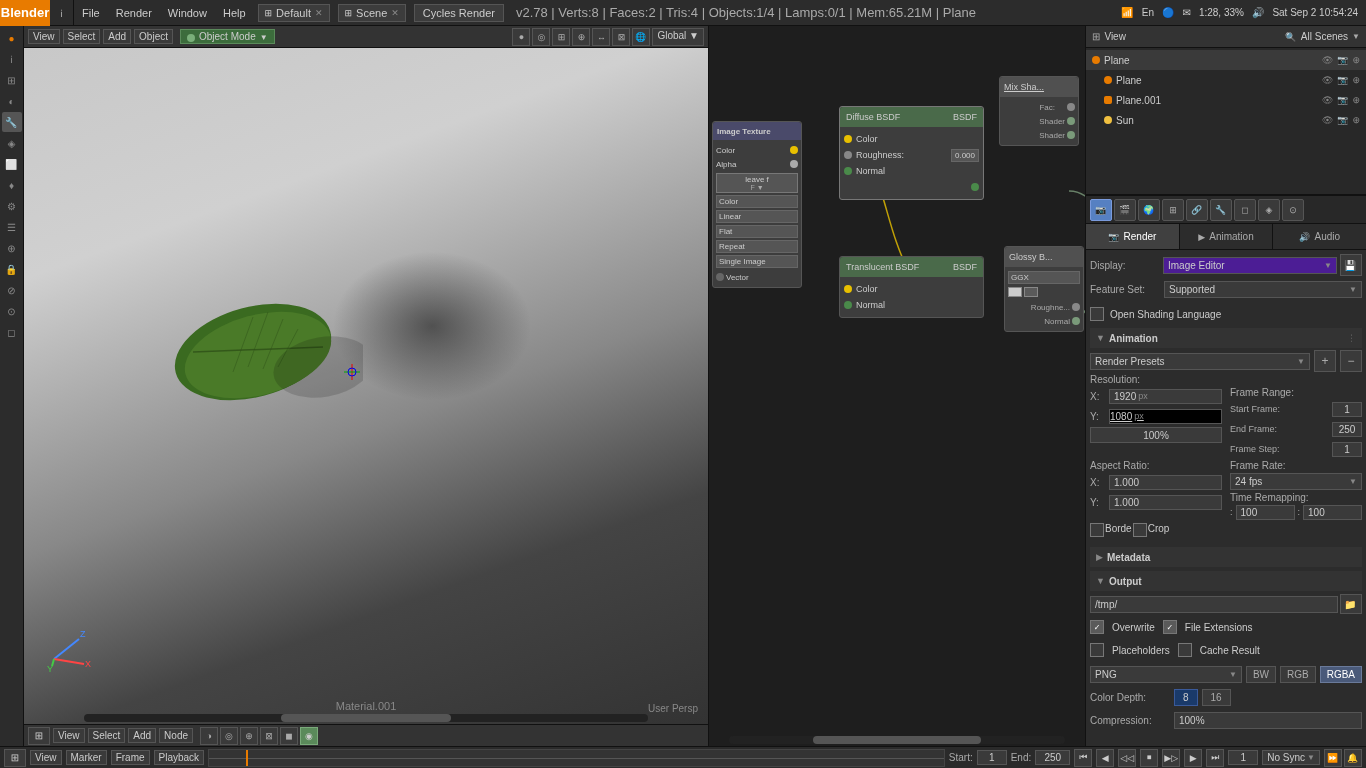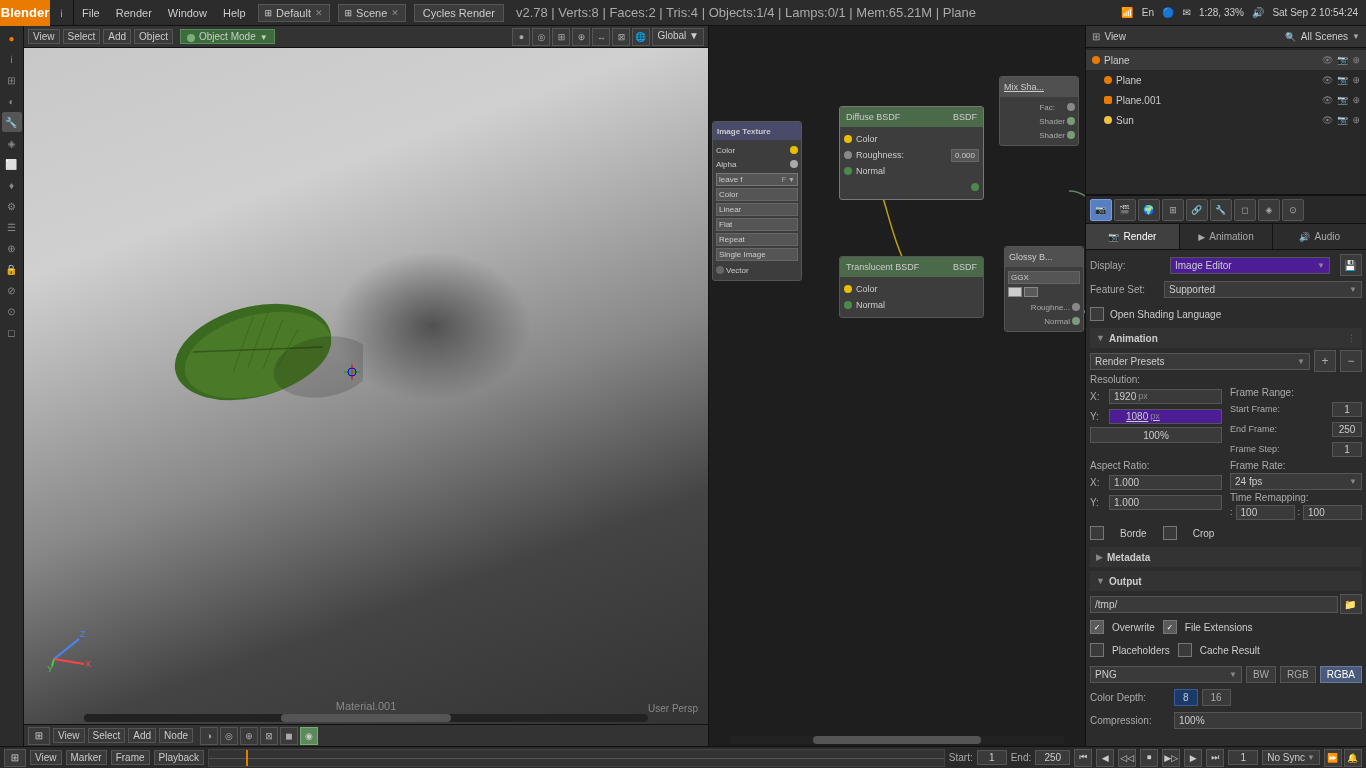--- a/index.html
+++ b/index.html
@@ -191,21 +191,21 @@
           <div style="padding:3px;">
 
             <div style="display:flex; align-items:center; height:14px; justify-content:space-between; gap:2px;">
               <span style="color:#ccc; font-size:8px;">Color</span>
               <div style="width:8px; height:8px; background:#e8c000; border-radius:50%; flex-shrink:0;"></div>
             </div>
             <div style="display:flex; align-items:center; height:14px; justify-content:space-between; gap:2px;">
               <span style="color:#ccc; font-size:8px;">Alpha</span>
               <div style="width:8px; height:8px; background:#aaa; border-radius:50%; flex-shrink:0;"></div>
             </div>
-            <div style="background:#555; border:1px solid #777; padding:1px 2px; color:#ccc; font-size:8px; margin:2px 0; display:flex; align-items:center; justify-content:space-between;">
+            <div style="background:#555; border:1px solid #777; padding:1px 2px; color:#ccc; font-size:8px; margin:2px 0; display:flex; align-items:center; justify-content:space-between;flex-direction:column;">
               <span>leave f</span>
               <span style="font-size:7px; color:#aaa;">F ▼</span>
             </div>
             <div style="background:#555; border:1px solid #666; padding:1px 2px; color:#ccc; font-size:8px; margin:2px 0;">Color</div>
             <div style="background:#555; border:1px solid #666; padding:1px 2px; color:#ccc; font-size:8px; margin:2px 0;">Linear</div>
             <div style="background:#555; border:1px solid #666; padding:1px 2px; color:#ccc; font-size:8px; margin:2px 0;">Flat</div>
             <div style="background:#555; border:1px solid #666; padding:1px 2px; color:#ccc; font-size:8px; margin:2px 0;">Repeat</div>
             <div style="background:#555; border:1px solid #666; padding:1px 2px; color:#ccc; font-size:8px; margin:2px 0;">Single Image</div>
             <div style="display:flex; align-items:center; height:14px; gap:2px;">
               <div style="width:8px; height:8px; background:#666; border-radius:50%; flex-shrink:0;"></div>
@@ -377,21 +377,21 @@
           <span>Animation</span>
         </div>
         <div style="flex:1; height:100%; display:flex; align-items:center; justify-content:center; cursor:pointer; color:#aaa; font-size:10px; gap:4px;">
           <span style="font-size:9px;">🔊</span>
           <span>Audio</span>
         </div>
       </div>
 
       <div style="flex:1; overflow-y:auto; padding:4px;">
 
-        <div style="display:flex; align-items:center; height:22px; gap:10px; margin-bottom:2px;">
+        <div style="display:flex; align-items:center; height:22px; gap:3px; margin-bottom:2px;">
           <span style="color:#aaa; font-size:10px; min-width:70px;">Display:</span>
           <div style="background:#4c1d95; border:1px solid #555; padding:2px 4px; color:#ccc; font-size:10px; flex:1; display:flex; align-items:center; justify-content:space-between; cursor:pointer;">
             <span>Image Editor</span>
             <span style="font-size:8px; color:#888;">▼</span>
           </div>
           <div style="width:22px; height:22px; background:#3a3a3a; border:1px solid #555; display:flex; align-items:center; justify-content:center; color:#aaa; font-size:10px; cursor:pointer;">💾</div>
         </div>
 
         <div style="display:flex; align-items:center; height:22px; gap:4px; margin-bottom:4px;">
           <span style="color:#aaa; font-size:10px; min-width:70px;">Feature Set:</span>
@@ -430,21 +430,21 @@
               <div style="flex:1;">
                 <div style="display:flex; align-items:center; height:18px; gap:3px; margin-bottom:2px;">
                   <span style="color:#aaa; font-size:10px; width:16px;">X:</span>
                   <div style="background:#3a3a3a; border:1px solid #555; padding:1px 4px; color:#ccc; font-size:10px; flex:1; display:flex; align-items:center; gap:2px; cursor:ew-resize;">
                     <span>1920</span>
                     <span style="color:#888; font-size:9px;">px</span>
                   </div>
                 </div>
                 <div style="display:flex; align-items:center; height:18px; gap:3px; margin-bottom:2px;">
                   <span style="color:#aaa; font-size:10px; width:16px;">Y:</span>
-                  <div style="background:#4c1d95; border:1px solid #555; padding:1px 16px; color:#ccc; font-size:10px; flex:1; display:flex; align-items:center; gap:2px; cursor:ew-resize;text-decoration:underline;">
+                  <div style="background:#000000; border:1px solid #555; padding:1px 0; color:#ccc; font-size:10px; flex:1; display:flex; align-items:center; gap:2px; cursor:ew-resize;text-decoration:underline;">
                     <span>1080</span>
                     <span style="color:#888; font-size:9px;">px</span>
                   </div>
                 </div>
                 <div style="background:#3a3a3a; border:1px solid #555; height:16px; display:flex; align-items:center; justify-content:center; color:#ccc; font-size:10px; cursor:pointer; margin-bottom:2px;">100%</div>
               </div>
 
               <div style="flex:1;">
                 <div style="color:#aaa; font-size:10px; margin-bottom:2px;">Frame Range:</div>
                 <div style="display:flex; align-items:center; height:18px; gap:3px; margin-bottom:2px;">
@@ -484,21 +484,21 @@
               <div style="color:#aaa; font-size:10px; margin-top:2px;">Time Remapping:</div>
               <div style="display:flex; align-items:center; height:18px; gap:3px;">
                 <span style="color:#aaa; font-size:9px;">:</span>
                 <div style="background:#3a3a3a; border:1px solid #555; padding:1px 4px; color:#ccc; font-size:10px; flex:1; cursor:ew-resize;">100</div>
                 <span style="color:#aaa; font-size:9px;">:</span>
                 <div style="background:#3a3a3a; border:1px solid #555; padding:1px 4px; color:#ccc; font-size:10px; flex:1; cursor:ew-resize;">100</div>
               </div>
             </div>
           </div>
 
-          <div style="display:flex; align-items:center; height:20px; gap:16px; margin-bottom:2px;">
+          <div style="display:flex; height:20px; gap:1px; margin-bottom:2px;">
             <div style="width:14px; height:14px; background:#3a3a3a; border:1px solid #777; cursor:pointer; flex-shrink:0;"></div>
             <span style="color:#ccc; font-size:10px;">Borde</span>
             <div style="width:14px; height:14px; background:#3a3a3a; border:1px solid #777; cursor:pointer; flex-shrink:0;"></div>
             <span style="color:#ccc; font-size:10px;">Crop</span>
           </div>
         </div>
 
         <div style="margin-bottom:4px;">
           <div style="height:20px; background:#333; display:flex; align-items:center; padding:0 6px; cursor:pointer; gap:4px;">
             <span style="color:#888; font-size:9px;">▶</span>

